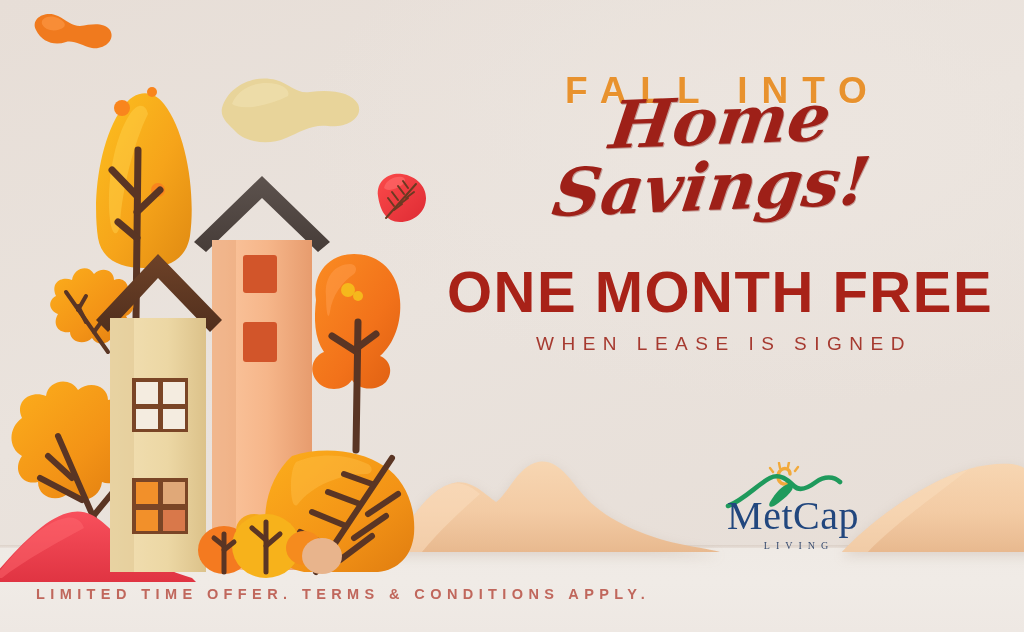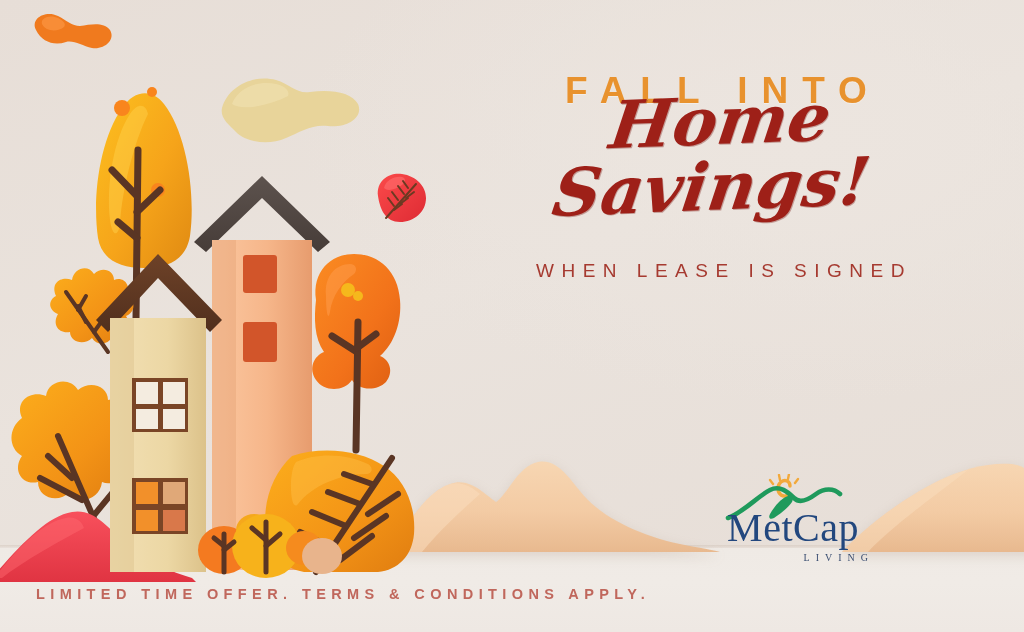--- a/index.html
+++ b/index.html
@@ -49,28 +49,28 @@
   }
   .offer-main{
     font-size:58px;font-weight:700;letter-spacing:1.5px;color:#a82218;
     line-height:1.12;margin-top:8px;white-space:nowrap;
   }
   .offer-bottom{
     font-size:19px;font-weight:400;letter-spacing:7.5px;color:#a63a30;
     padding-left:8px;margin-top:8px;
   }
   
-  .logo{position:absolute;left:718px;top:474px;width:150px;height:92px;text-decoration:underline;}
+  .logo{position:absolute;left:718px;top:462px;width:150px;height:92px;text-decoration:underline;}
   .logo-word{
     position:absolute;left:0;top:34px;width:150px;text-align:center;
     font-family:"Liberation Serif",serif;font-size:40px;color:#22477e;
     line-height:1;letter-spacing:.5px;
   }
   .logo-sub{
-    position:absolute;left:0;top:78px;width:150px;text-align:right;
+    position:absolute;left:0;top:78px;width:150px;text-align:center;
     font-family:"Liberation Serif",serif;font-size:10px;color:#3b4f72;
     letter-spacing:6px;padding-left:6px;
   }
   
   .disclaim{
     position:absolute;left:36px;top:586px;
     font-size:14.5px;font-weight:700;letter-spacing:5.4px;color:#c0675c;
   }
   
   .art{position:absolute;left:0;top:0;width:1024px;height:632px;}
@@ -325,20 +325,21 @@
       </g>
     </svg>
   </div>
 
   <div class="headline">
     <div class="fall-into">FALL INTO</div>
     <div class="script">Home Savings!</div>
   </div>
 
   <div class="offer">
+    <div class="offer-main">ONE MONTH FREE</div>
     <div class="offer-bottom">WHEN LEASE IS SIGNED</div>
   </div>
 
   <div class="logo">
     <svg width="150" height="60" viewBox="0 0 150 60">
       <g stroke="#f2a93b" stroke-width="2.4" stroke-linecap="round">
         <path d="M62 6 L61 1"></path>
         <path d="M70 5 L71 0"></path>
         <path d="M55 10 L52 6"></path>
         <path d="M77 9 L80 5"></path>

